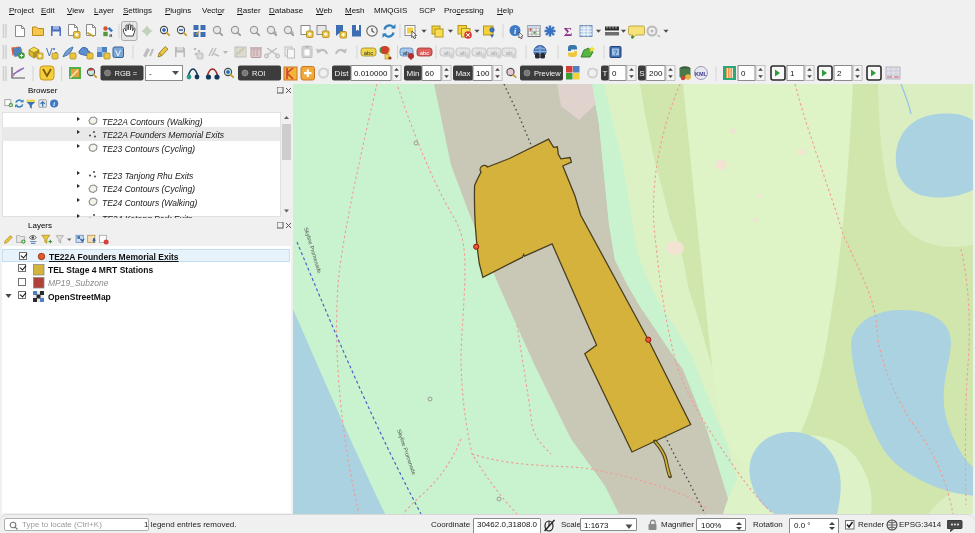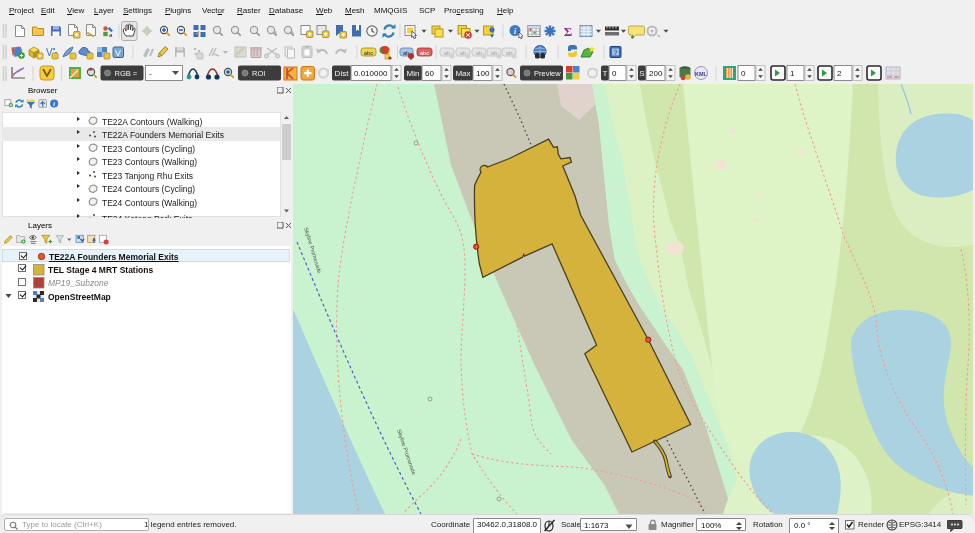--- a/index.html
+++ b/index.html
@@ -11,21 +11,21 @@
   #menubar span { position:absolute; top:6px; }
   #menubar u { text-decoration:underline; }
   
   .tbrow { position:absolute; left:0; width:975px; }
   
   .ptitle { position:absolute; font-size:8px; color:#000;padding-left:24px; }
   .white { position:absolute; background:#fff; }
   
   .trow { position:absolute; left:0; width:278px; height:13.5px; font-size:8.5px; color:#1a1a1a; }
   .trow .tri { position:absolute; left:75px; top:3.2px; width:0; height:0; border-left:3.5px solid #2b2b2b; border-top:2.5px solid transparent; border-bottom:2.5px solid transparent; }
-  .trow .txt { position:absolute; left:100px; top:3px; white-space:nowrap; }
+  .trow .txt { position:absolute; left:100px; top:3px; white-space:nowrap;font-style:italic; }
   
   .lrow { position:absolute; left:2px; width:288px; height:13.5px; font-size:8.5px; font-weight:bold; color:#111; }
   .cb { position:absolute; left:18px; top:2.5px; width:8px; height:8px; background:#fff; border:1px solid #707070; }
   .cb.checked:after { content:""; position:absolute; left:1px; top:0px; width:5px; height:3px; border-left:1.6px solid #111; border-bottom:1.6px solid #111; transform:rotate(-50deg); }
   .lrow .txt { position:absolute; left:46px; top:2.5px; white-space:nowrap; }
   
   #statusbar { position:absolute; left:0; top:514px; width:975px; height:19px; background:#f0f0f0; border-top:1px solid #d7d7d7; font-size:8px; color:#1b1b1b;border-radius:8px; }
   .sbox { position:absolute; background:#fff; border:1px solid #8a8a8a; border-radius:1px; font-size:8px; color:#111; }
   .slab { position:absolute; top:5px; }
 </style>
@@ -445,27 +445,20 @@
         </svg>
         <span class="txt">TE22A Founders Memorial Exits</span>
       </div>
       <div class="trow" style="top:27.0px;">
         <span class="tri"></span>
         <svg style="position:absolute;left:86px;top:2.5px" width="10" height="9">
           <path d="M1,4.5 l2,-3 l3.5,-0.5 l2.5,2 l-0.5,3.5 l-3,2 l-3.5,-1 z" fill="#f5f2ec" stroke="#8f8f8f" stroke-width="1.1"></path>
         </svg>
         <span class="txt">TE23 Contours (Cycling)</span>
       </div>
-      <div class="trow" style="top:40.5px;">
-        <span class="tri"></span>
-        <svg style="position:absolute;left:86px;top:2.5px" width="10" height="9">
-          <path d="M1,4.5 l2,-3 l3.5,-0.5 l2.5,2 l-0.5,3.5 l-3,2 l-3.5,-1 z" fill="#f5f2ec" stroke="#8f8f8f" stroke-width="1.1"></path>
-        </svg>
-        <span class="txt">TE23 Contours (Walking)</span>
-      </div>
       <div class="trow" style="top:54.0px;">
         <span class="tri"></span>
         <svg style="position:absolute;left:86px;top:2.5px" width="10" height="9">
           <circle cx="2" cy="5.5" r="1.1" fill="#555"></circle>
           <circle cx="6" cy="2" r="1.1" fill="#555"></circle>
           <circle cx="7" cy="6.5" r="1.1" fill="#555"></circle>
         </svg>
         <span class="txt">TE23 Tanjong Rhu Exits</span>
       </div>
       <div class="trow" style="top:67.5px;">

